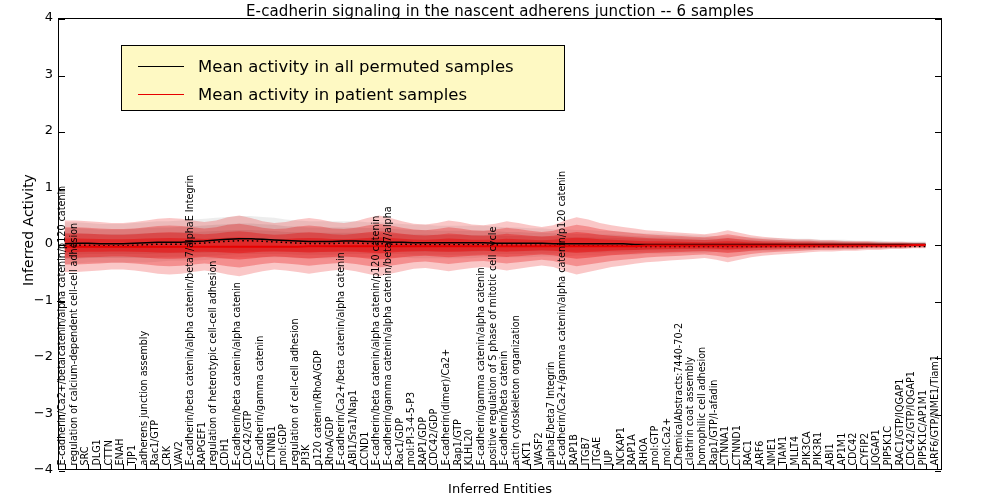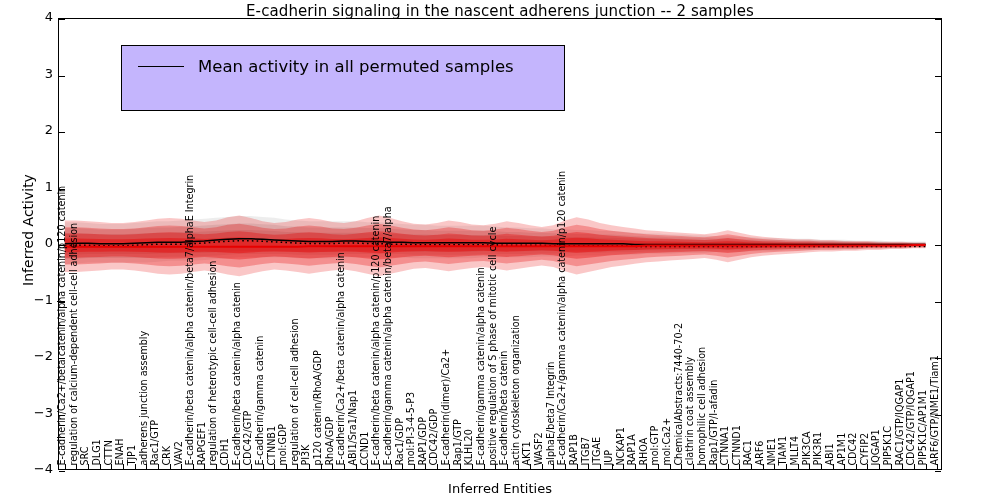--- a/index.html
+++ b/index.html
@@ -30,41 +30,41 @@
   
   .xtickmark{position:absolute;bottom:0;height:5px;width:0;
              border-left:1.1px solid #000;}
 
   
   #band{position:absolute;left:0;top:0;width:884px;height:452px;}
   #band svg{display:block;}
 
   
   #legend{position:absolute;left:62px;top:26px;width:444px;height:66px;
-          border:1.3px solid #000;background:#c4b5fd;box-sizing:border-box;
+          border:1.3px solid #000;background:#fef9c3;box-sizing:border-box;
           padding:6px 0 0 0;}
   .legrow{height:28px;display:flex;align-items:center;}
   .legline{width:46px;height:0;margin:0 14px 0 16px;}
   .legline.k{border-top:1.6px solid #000;}
   .legline.r{border-top:1.6px solid #e60000;}
   .legtext{font-size:16.5px;}
 
   
   #xlabels{position:absolute;left:58px;top:0;width:884px;height:500px;
            pointer-events:none;}
   .xl{position:absolute;bottom:0;transform-origin:left bottom;
       transform:rotate(-90deg);white-space:nowrap;
       font-size:9.6px;line-height:9.6px;}
 </style>
 </head>
 <body>
 
 <div id="fig">
 
-  <div id="title">E-cadherin signaling in the nascent adherens junction -- 2 samples</div>
+  <div id="title">E-cadherin signaling in the nascent adherens junction -- 6 samples</div>
 
   <div id="ylabel">Inferred Activity</div>
 
   <div id="axes">
     <div id="band">
         <svg width="884" height="452">
           <path d="M5.82 203.23 L17.45 203.23 L29.08 204.11 L40.71 204.98 L52.34 204.98 L63.97 204.98 L75.61 204.11 L87.24 203.23 L98.87 202.35 L110.50 202.35 L122.13 201.48 L133.76 200.60 L145.39 199.73 L157.03 198.85 L168.66 197.98 L180.29 197.10 L191.92 197.10 L203.55 197.98 L215.18 198.85 L226.82 200.60 L238.45 201.48 L250.08 202.35 L261.71 202.35 L273.34 202.35 L284.97 202.35 L296.61 202.35 L308.24 203.23 L319.87 203.23 L331.50 204.11 L343.13 204.98 L354.76 205.86 L366.39 205.86 L378.03 206.73 L389.66 206.73 L401.29 206.73 L412.92 206.73 L424.55 206.73 L436.18 207.61 L447.82 208.48 L459.45 208.48 L471.08 209.36 L482.71 209.36 L494.34 210.24 L505.97 210.24 L517.61 211.11 L529.24 211.11 L540.87 211.99 L552.50 211.99 L564.13 212.86 L575.76 213.74 L587.39 214.62 L599.03 214.62 L610.66 215.49 L622.29 215.49 L633.92 216.37 L645.55 216.37 L657.18 217.24 L668.82 217.24 L680.45 218.12 L692.08 218.12 L703.71 218.99 L715.34 218.99 L726.97 219.87 L738.61 219.87 L750.24 219.87 L761.87 220.75 L773.50 220.75 L785.13 220.75 L796.76 221.62 L808.39 221.62 L820.03 221.62 L831.66 222.50 L843.29 222.50 L854.92 222.50 L866.55 222.50 L866.55 228.63 L854.92 228.63 L843.29 229.50 L831.66 229.50 L820.03 229.50 L808.39 229.50 L796.76 230.38 L785.13 230.38 L773.50 230.38 L761.87 230.38 L750.24 231.25 L738.61 231.25 L726.97 231.25 L715.34 232.13 L703.71 232.13 L692.08 232.13 L680.45 233.01 L668.82 233.01 L657.18 233.01 L645.55 233.88 L633.92 233.88 L622.29 233.88 L610.66 234.76 L599.03 234.76 L587.39 234.76 L575.76 235.63 L564.13 235.63 L552.50 235.63 L540.87 236.51 L529.24 236.51 L517.61 236.51 L505.97 237.38 L494.34 237.38 L482.71 237.38 L471.08 238.26 L459.45 238.26 L447.82 238.26 L436.18 238.26 L424.55 238.26 L412.92 239.14 L401.29 239.14 L389.66 239.14 L378.03 239.14 L366.39 239.14 L354.76 239.14 L343.13 238.26 L331.50 238.26 L319.87 238.26 L308.24 238.26 L296.61 238.26 L284.97 238.26 L273.34 239.14 L261.71 239.14 L250.08 239.14 L238.45 239.14 L226.82 238.26 L215.18 238.26 L203.55 238.26 L191.92 238.26 L180.29 238.26 L168.66 239.14 L157.03 240.01 L145.39 240.89 L133.76 241.76 L122.13 241.76 L110.50 241.76 L98.87 242.64 L87.24 243.52 L75.61 243.52 L63.97 243.52 L52.34 243.52 L40.71 243.52 L29.08 243.52 L17.45 244.39 L5.82 245.27 Z" fill="#8c8c8c" fill-opacity="0.16" stroke="none"></path>
           <path d="M5.82 209.11 L17.45 209.11 L29.08 209.76 L40.71 210.41 L52.34 210.41 L63.97 210.41 L75.61 209.76 L87.24 209.11 L98.87 208.46 L110.50 208.46 L122.13 207.81 L133.76 207.16 L145.39 206.51 L157.03 205.86 L168.66 205.21 L180.29 204.56 L191.92 204.56 L203.55 205.21 L215.18 205.86 L226.82 207.16 L238.45 207.81 L250.08 208.46 L261.71 208.46 L273.34 208.46 L284.97 208.46 L296.61 208.46 L308.24 209.11 L319.87 209.11 L331.50 209.76 L343.13 210.41 L354.76 211.06 L366.39 211.06 L378.03 211.71 L389.66 211.71 L401.29 211.71 L412.92 211.71 L424.55 211.71 L436.18 212.36 L447.82 213.00 L459.45 213.00 L471.08 213.65 L482.71 213.65 L494.34 214.30 L505.97 214.30 L517.61 214.95 L529.24 214.95 L540.87 215.60 L552.50 215.60 L564.13 216.25 L575.76 216.90 L587.39 217.55 L599.03 217.55 L610.66 218.20 L622.29 218.20 L633.92 218.85 L645.55 218.85 L657.18 219.50 L668.82 219.50 L680.45 220.15 L692.08 220.15 L703.71 220.80 L715.34 220.80 L726.97 221.45 L738.61 221.45 L750.24 221.45 L761.87 222.10 L773.50 222.10 L785.13 222.10 L796.76 222.75 L808.39 222.75 L820.03 222.75 L831.66 223.40 L843.29 223.40 L854.92 223.40 L866.55 223.40 L866.55 227.95 L854.92 227.95 L843.29 228.60 L831.66 228.60 L820.03 228.60 L808.39 228.60 L796.76 229.25 L785.13 229.25 L773.50 229.25 L761.87 229.25 L750.24 229.90 L738.61 229.90 L726.97 229.90 L715.34 230.55 L703.71 230.55 L692.08 230.55 L680.45 231.20 L668.82 231.20 L657.18 231.20 L645.55 231.85 L633.92 231.85 L622.29 231.85 L610.66 232.50 L599.03 232.50 L587.39 232.50 L575.76 233.15 L564.13 233.15 L552.50 233.15 L540.87 233.80 L529.24 233.80 L517.61 233.80 L505.97 234.45 L494.34 234.45 L482.71 234.45 L471.08 235.10 L459.45 235.10 L447.82 235.10 L436.18 235.10 L424.55 235.10 L412.92 235.75 L401.29 235.75 L389.66 235.75 L378.03 235.75 L366.39 235.75 L354.76 235.75 L343.13 235.10 L331.50 235.10 L319.87 235.10 L308.24 235.10 L296.61 235.10 L284.97 235.10 L273.34 235.75 L261.71 235.75 L250.08 235.75 L238.45 235.75 L226.82 235.10 L215.18 235.10 L203.55 235.10 L191.92 235.10 L180.29 235.10 L168.66 235.75 L157.03 236.40 L145.39 237.05 L133.76 237.70 L122.13 237.70 L110.50 237.70 L98.87 238.35 L87.24 239.00 L75.61 239.00 L63.97 239.00 L52.34 239.00 L40.71 239.00 L29.08 239.00 L17.45 239.64 L5.82 240.29 Z" fill="#8c8c8c" fill-opacity="0.2" stroke="none"></path>
           <path d="M5.82 214.25 L17.45 214.25 L29.08 214.70 L40.71 215.15 L52.34 215.15 L63.97 215.15 L75.61 214.70 L87.24 214.25 L98.87 213.80 L110.50 213.80 L122.13 213.34 L133.76 212.89 L145.39 212.44 L157.03 211.99 L168.66 211.54 L180.29 211.08 L191.92 211.08 L203.55 211.54 L215.18 211.99 L226.82 212.89 L238.45 213.34 L250.08 213.80 L261.71 213.80 L273.34 213.80 L284.97 213.80 L296.61 213.80 L308.24 214.25 L319.87 214.25 L331.50 214.70 L343.13 215.15 L354.76 215.60 L366.39 215.60 L378.03 216.06 L389.66 216.06 L401.29 216.06 L412.92 216.06 L424.55 216.06 L436.18 216.51 L447.82 216.96 L459.45 216.96 L471.08 217.41 L482.71 217.41 L494.34 217.86 L505.97 217.86 L517.61 218.32 L529.24 218.32 L540.87 218.77 L552.50 218.77 L564.13 219.22 L575.76 219.67 L587.39 220.12 L599.03 220.12 L610.66 220.58 L622.29 220.58 L633.92 221.03 L645.55 221.03 L657.18 221.48 L668.82 221.48 L680.45 221.93 L692.08 221.93 L703.71 222.38 L715.34 222.38 L726.97 222.84 L738.61 222.84 L750.24 222.84 L761.87 223.29 L773.50 223.29 L785.13 223.29 L796.76 223.74 L808.39 223.74 L820.03 223.74 L831.66 224.19 L843.29 224.19 L854.92 224.19 L866.55 224.19 L866.55 227.36 L854.92 227.36 L843.29 227.81 L831.66 227.81 L820.03 227.81 L808.39 227.81 L796.76 228.26 L785.13 228.26 L773.50 228.26 L761.87 228.26 L750.24 228.71 L738.61 228.71 L726.97 228.71 L715.34 229.16 L703.71 229.16 L692.08 229.16 L680.45 229.62 L668.82 229.62 L657.18 229.62 L645.55 230.07 L633.92 230.07 L622.29 230.07 L610.66 230.52 L599.03 230.52 L587.39 230.52 L575.76 230.97 L564.13 230.97 L552.50 230.97 L540.87 231.42 L529.24 231.42 L517.61 231.42 L505.97 231.88 L494.34 231.88 L482.71 231.88 L471.08 232.33 L459.45 232.33 L447.82 232.33 L436.18 232.33 L424.55 232.33 L412.92 232.78 L401.29 232.78 L389.66 232.78 L378.03 232.78 L366.39 232.78 L354.76 232.78 L343.13 232.33 L331.50 232.33 L319.87 232.33 L308.24 232.33 L296.61 232.33 L284.97 232.33 L273.34 232.78 L261.71 232.78 L250.08 232.78 L238.45 232.78 L226.82 232.33 L215.18 232.33 L203.55 232.33 L191.92 232.33 L180.29 232.33 L168.66 232.78 L157.03 233.23 L145.39 233.68 L133.76 234.14 L122.13 234.14 L110.50 234.14 L98.87 234.59 L87.24 235.04 L75.61 235.04 L63.97 235.04 L52.34 235.04 L40.71 235.04 L29.08 235.04 L17.45 235.49 L5.82 235.94 Z" fill="#8c8c8c" fill-opacity="0.24" stroke="none"></path>
           <path d="M5.82 201.42 L17.45 201.42 L29.08 202.24 L40.71 203.06 L52.34 203.88 L63.97 203.88 L75.61 203.06 L87.24 201.42 L98.87 199.78 L110.50 198.96 L122.13 199.78 L133.76 201.42 L145.39 203.06 L157.03 201.42 L168.66 198.15 L180.29 196.51 L191.92 198.96 L203.55 202.24 L215.18 203.88 L226.82 203.06 L238.45 200.60 L250.08 198.96 L261.71 200.60 L273.34 203.06 L284.97 203.88 L296.61 202.24 L308.24 198.96 L319.87 196.51 L331.50 198.96 L343.13 202.24 L354.76 204.70 L366.39 205.52 L378.03 203.88 L389.66 201.42 L401.29 203.06 L412.92 205.52 L424.55 206.34 L436.18 204.70 L447.82 202.24 L459.45 203.88 L471.08 206.34 L482.71 207.98 L494.34 206.34 L505.97 201.42 L517.61 198.15 L529.24 200.60 L540.87 203.88 L552.50 206.34 L564.13 207.98 L575.76 209.62 L587.39 211.25 L599.03 212.07 L610.66 212.89 L622.29 213.71 L633.92 214.53 L645.55 215.35 L657.18 213.71 L668.82 211.25 L680.45 213.71 L692.08 216.17 L703.71 217.81 L715.34 218.63 L726.97 219.45 L738.61 220.27 L750.24 220.27 L761.87 221.08 L773.50 221.08 L785.13 221.90 L796.76 221.90 L808.39 221.90 L820.03 222.72 L831.66 222.72 L843.29 222.72 L854.92 223.54 L866.55 223.54 L866.55 229.28 L854.92 229.28 L843.29 230.10 L831.66 230.10 L820.03 230.92 L808.39 230.92 L796.76 231.73 L785.13 231.73 L773.50 232.55 L761.87 232.55 L750.24 233.37 L738.61 234.19 L726.97 235.01 L715.34 235.83 L703.71 236.65 L692.08 238.29 L680.45 240.75 L668.82 243.20 L657.18 240.75 L645.55 239.11 L633.92 239.93 L622.29 240.75 L610.66 241.57 L599.03 242.38 L587.39 243.20 L575.76 244.84 L564.13 246.48 L552.50 248.12 L540.87 250.58 L529.24 253.04 L517.61 255.49 L505.97 252.22 L494.34 248.12 L482.71 246.48 L471.08 248.12 L459.45 249.76 L447.82 251.40 L436.18 249.76 L424.55 248.12 L412.92 248.94 L401.29 250.58 L389.66 252.22 L378.03 250.58 L366.39 248.94 L354.76 249.76 L343.13 252.22 L331.50 254.67 L319.87 257.13 L308.24 254.67 L296.61 252.22 L284.97 250.58 L273.34 251.40 L261.71 253.04 L250.08 254.67 L238.45 253.04 L226.82 251.40 L215.18 250.58 L203.55 252.22 L191.92 254.67 L180.29 257.13 L168.66 255.49 L157.03 253.04 L145.39 251.40 L133.76 253.04 L122.13 254.67 L110.50 255.49 L98.87 254.67 L87.24 253.04 L75.61 251.40 L63.97 250.58 L52.34 250.58 L40.71 251.40 L29.08 252.22 L17.45 253.04 L5.82 253.04 Z" fill="#e60000" fill-opacity="0.22" stroke="none"></path>
@@ -171,20 +171,24 @@
         <div class="xtickmark" style="left: 854.921px;"></div>
         <div class="xtickmark" style="left: 866.553px;"></div>
         <div class="xtickmark" style="left: 878.184px;"></div>
       </div>
 
     <div id="legend">
       <div class="legrow">
         <span class="legline k"></span>
         <span class="legtext">Mean activity in all permuted samples</span>
       </div>
+      <div class="legrow">
+        <span class="legline r"></span>
+        <span class="legtext">Mean activity in patient samples</span>
+      </div>
     </div>
   </div>
 
   <div id="ylabels">
       <div class="ytick" style="top: 18px; right: 947px;">4</div>
       <div class="ytick" style="top: 74.5px; right: 947px;">3</div>
       <div class="ytick" style="top: 131px; right: 947px;">2</div>
       <div class="ytick" style="top: 187.5px; right: 947px;">1</div>
       <div class="ytick" style="top: 244px; right: 947px;">0</div>
       <div class="ytick" style="top: 300.5px; right: 947px;">−1</div>

